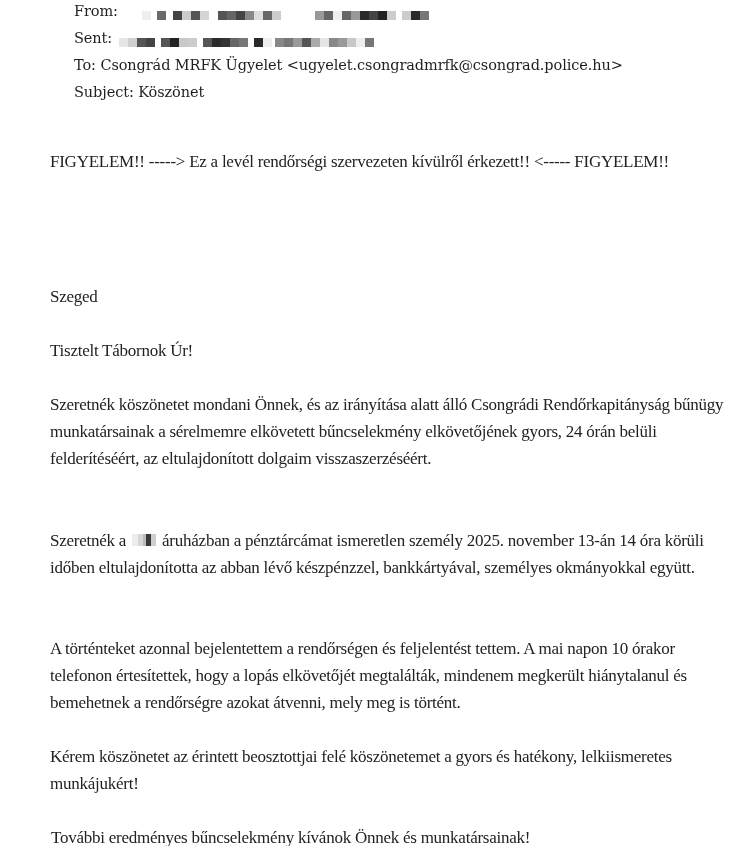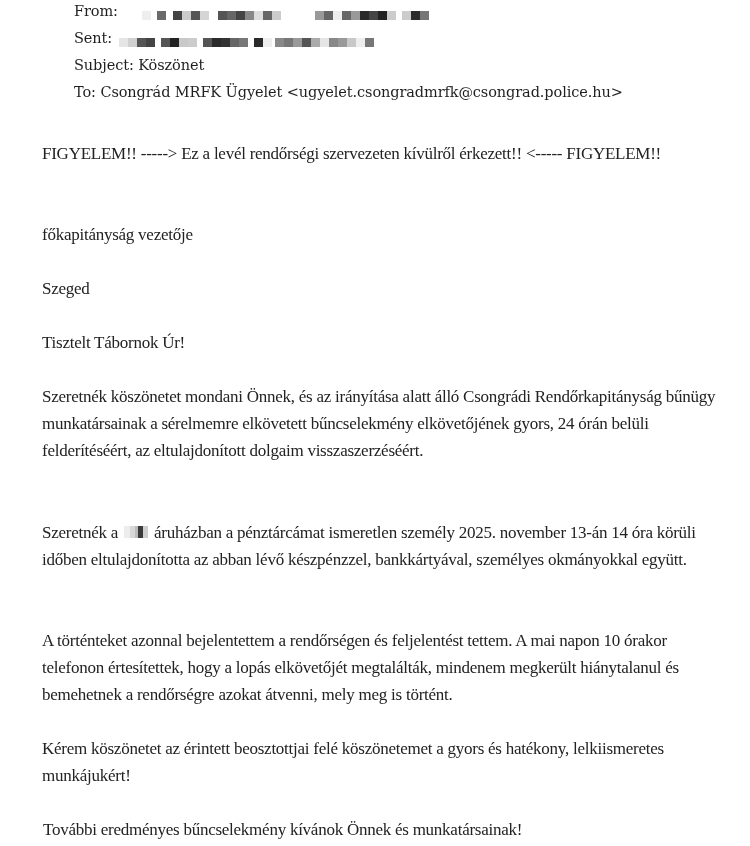--- a/index.html
+++ b/index.html
@@ -43,21 +43,21 @@
       vertical-align: middle;
     }
     .body-text {
       font-family: "Liberation Serif", "DejaVu Serif", serif;
       font-size: 17px;
       line-height: 27px;
       letter-spacing: -0.25px;
       color: #222222;
     }
     .p {
-      margin: 8px;
+      margin: 16px;
       position: absolute;
       left: 0;
       width: 690px;
     }
     .p-warning { top: 132px; }
     .p-recipient { top: 186px; }
     .p-city { top: 267px; }
     .p-salutation { top: 321px; }
     .p-para1 { top: 375px; }
     .p-para2 { top: 511px; }
@@ -88,35 +88,34 @@
         <i style="background:#eeeeee"></i><i style="background:#ffffff;width:6px"></i><i style="background:#6a6a6a"></i><i style="background:#ffffff;width:7px"></i><i style="background:#444444"></i><i style="background:#cccccc"></i><i style="background:#555555"></i><i style="background:#d5d5d5"></i><i style="background:#ffffff;width:9px"></i><i style="background:#555555"></i><i style="background:#666666"></i><i style="background:#444444"></i><i style="background:#888888"></i><i style="background:#dddddd"></i><i style="background:#666666"></i><i style="background:#cccccc"></i><i style="background:#ffffff;width:34px"></i><i style="background:#999999"></i><i style="background:#666666"></i><i style="background:#eeeeee"></i><i style="background:#666666"></i><i style="background:#999999"></i><i style="background:#2a2a2a"></i><i style="background:#444444"></i><i style="background:#222222"></i><i style="background:#cccccc"></i><i style="background:#ffffff;width:6px"></i><i style="background:#cccccc"></i><i style="background:#2a2a2a"></i><i style="background:#777777"></i>
       </span>
     </div>
     <div class="hdr">
       <span class="lbl">Sent:</span>
       <span class="redact" style="margin-left:2px;">
         <i style="background:#e5e5e5"></i><i style="background:#d0d0d0"></i><i style="background:#555555"></i><i style="background:#444444"></i><i style="background:#ffffff;width:6px"></i><i style="background:#555555"></i><i style="background:#222222"></i><i style="background:#c8c8c8"></i><i style="background:#cccccc"></i><i style="background:#ffffff;width:6px"></i><i style="background:#555555"></i><i style="background:#2a2a2a"></i><i style="background:#333333"></i><i style="background:#666666"></i><i style="background:#777777"></i><i style="background:#ffffff;width:6px"></i><i style="background:#2a2a2a"></i><i style="background:#eeeeee"></i><i style="background:#ffffff;width:3px"></i><i style="background:#888888"></i><i style="background:#777777"></i><i style="background:#999999"></i><i style="background:#555555"></i><i style="background:#aaaaaa"></i><i style="background:#e5e5e5"></i><i style="background:#888888"></i><i style="background:#999999"></i><i style="background:#c8c8c8"></i><i style="background:#eeeeee"></i><i style="background:#777777"></i>
       </span>
     </div>
     <div class="hdr">
+      <span class="lbl">To:</span>
+      <span>Csongrád MRFK Ügyelet &lt;ugyelet.csongradmrfk@csongrad.police.hu&gt;</span>
+    </div>
+    <div class="hdr">
       <span class="lbl">Subject:</span>
       <span>Köszönet</span>
-    </div>
-    <div class="hdr">
-      <span class="lbl">To:</span>
-      <span>Csongrád MRFK Ügyelet &lt;ugyelet.csongradmrfk@csongrad.police.hu&gt;</span>
     </div>
   </div>
 
   <div class="body-text">
     <p class="p p-warning">FIGYELEM!! -----&gt; Ez a levél rendőrségi szervezeten kívülről érkezett!! &lt;----- FIGYELEM!!</p>
 
     <p class="p p-recipient">
       <br>
-      <span>főkapitányság vezetője</span>
     </p>
 
     <p class="p p-city">Szeged</p>
 
     <p class="p p-salutation">Tisztelt Tábornok Úr!</p>
 
     <p class="p p-para1">Szeretnék köszönetet mondani Önnek, és az irányítása alatt álló Csongrádi Rendőrkapitányság bűnügy munkatársainak a sérelmemre elkövetett bűncselekmény elkövetőjének gyors, 24 órán belüli felderítéséért, az eltulajdonított dolgaim visszaszerzéséért.</p>
 
     <p class="p p-para2"><span>Szeretnék a</span> <span class="inline-redact"></span> <span>áruházban a pénztárcámat ismeretlen személy 2025. november 13-án 14 óra körüli időben eltulajdonította az abban lévő készpénzzel, bankkártyával, személyes okmányokkal együtt.</span></p>
 

